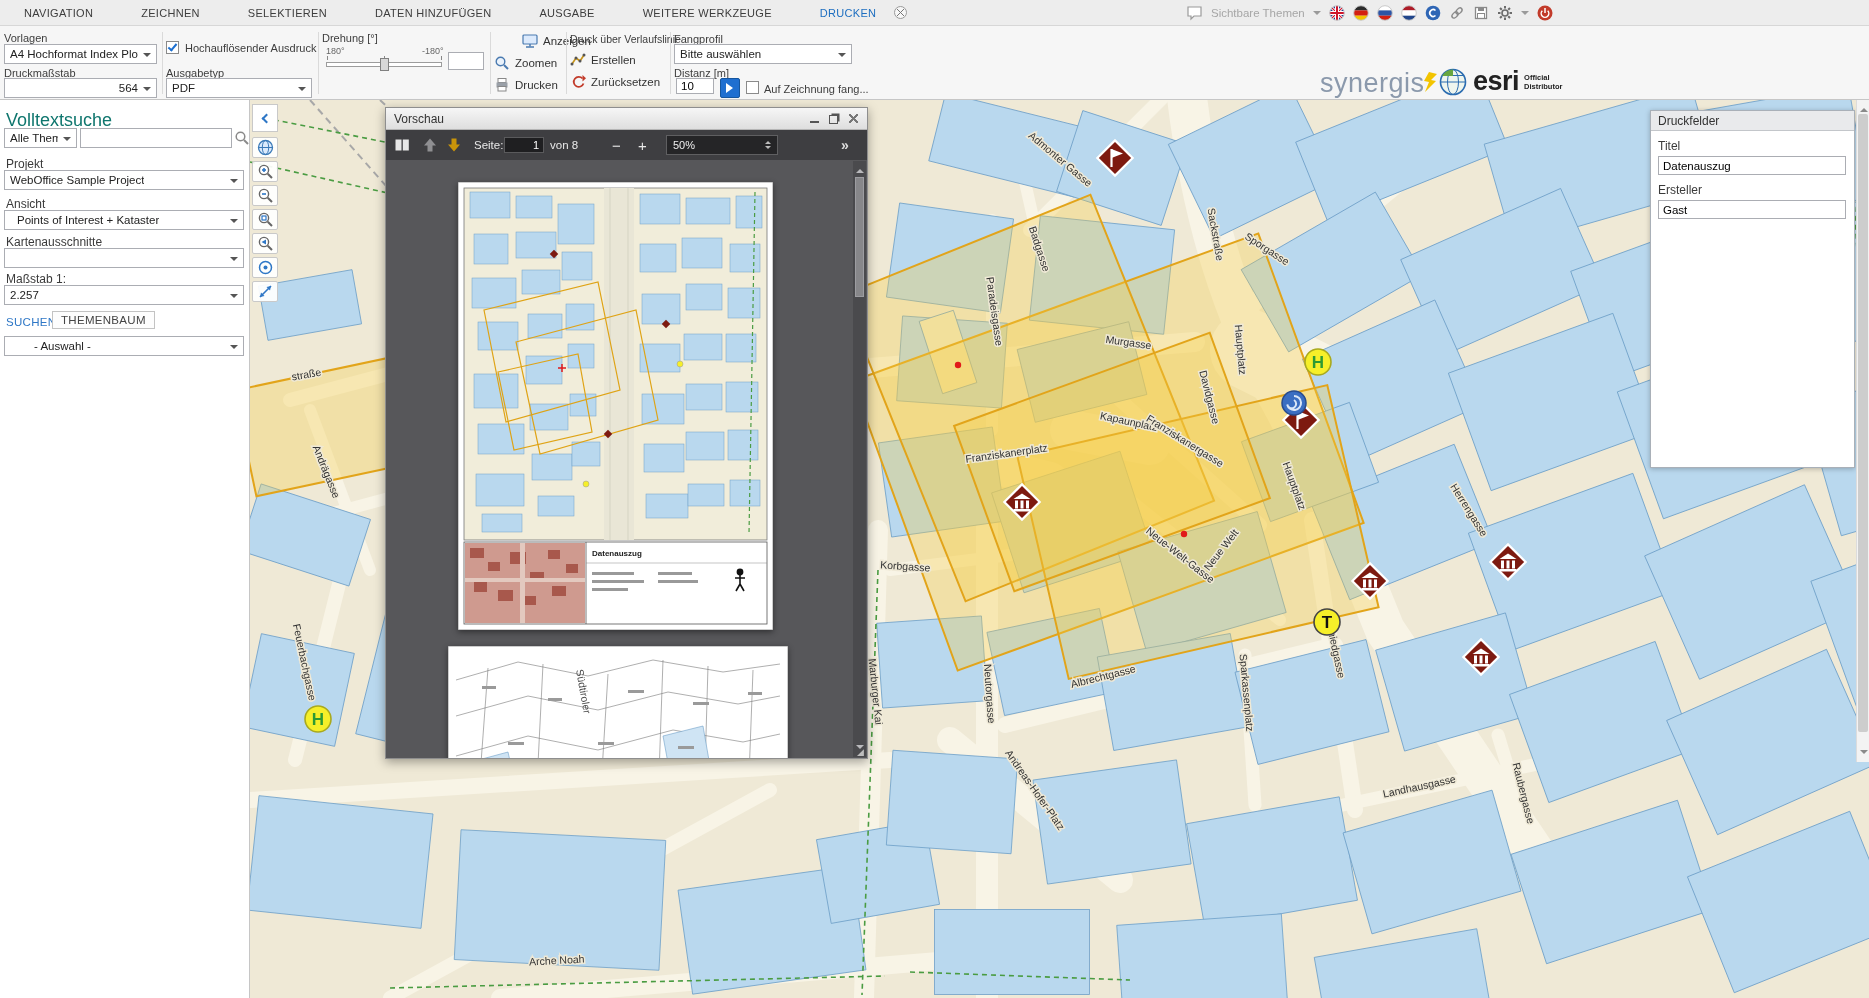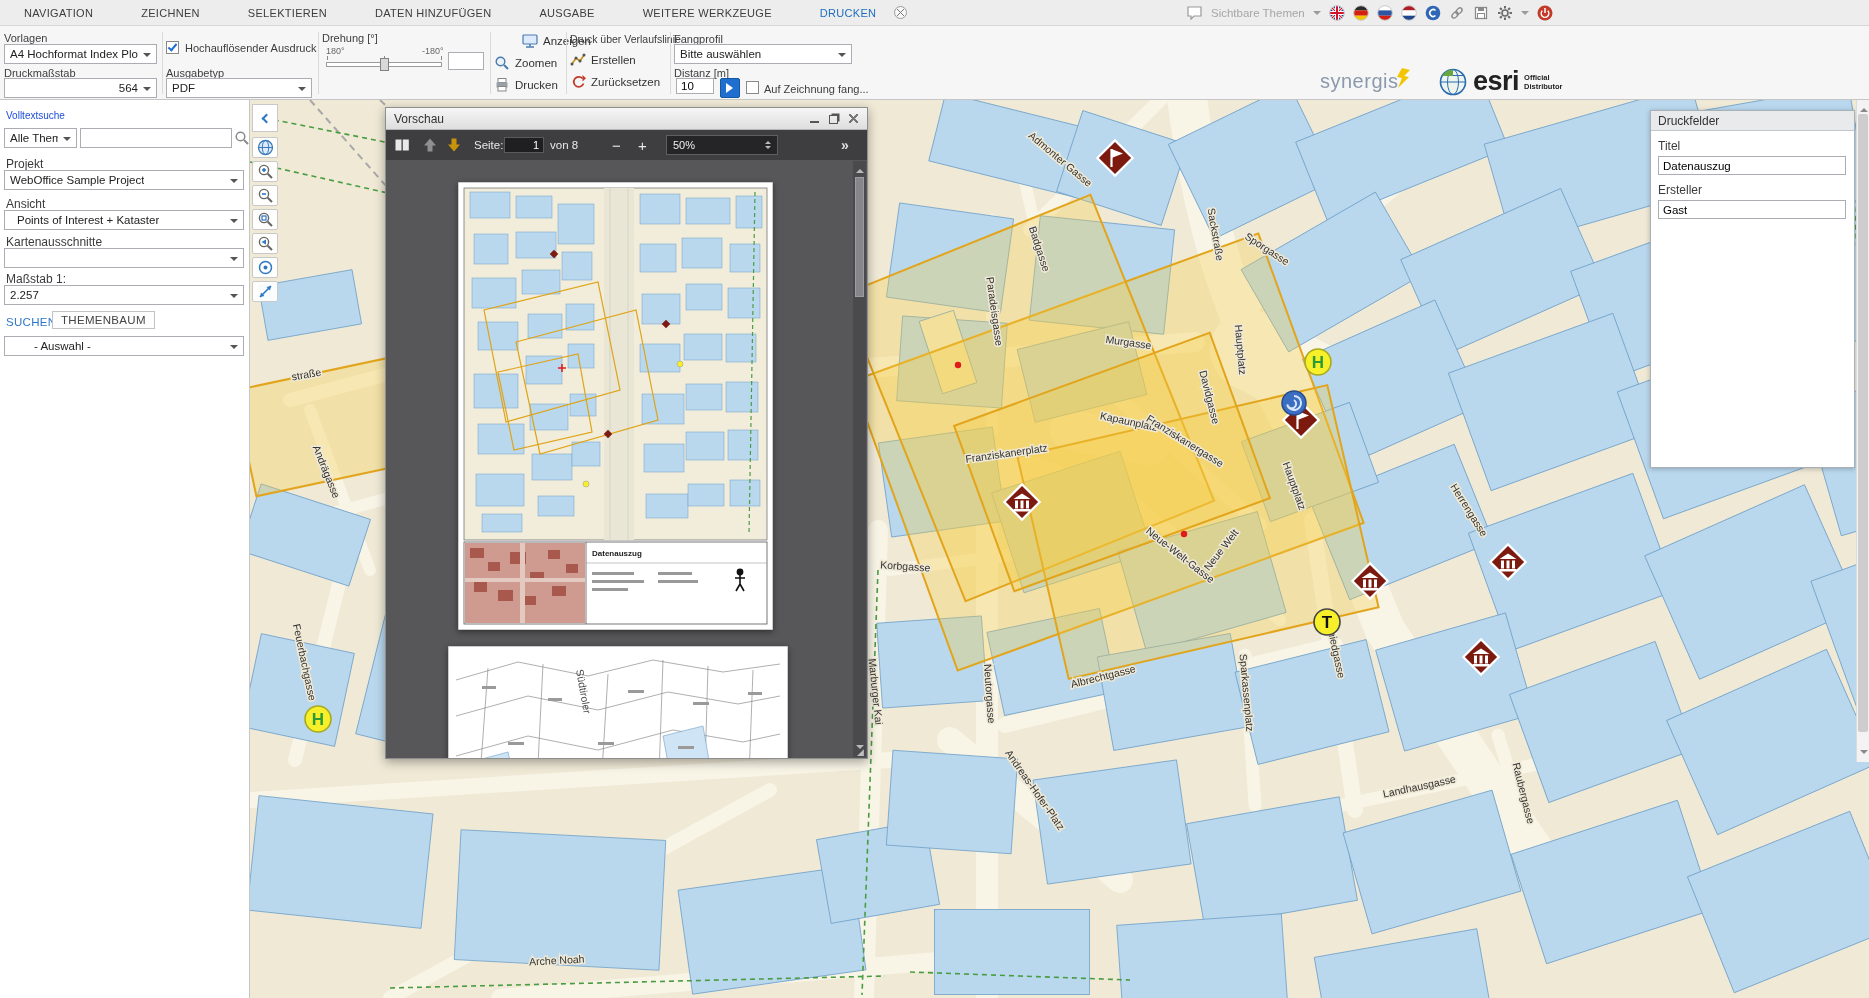--- a/index.html
+++ b/index.html
@@ -32,28 +32,28 @@
   .rbtn { display:flex; align-items:center; gap:5px; font-size:11.5px; color:#333; position:absolute; white-space:nowrap; cursor:default; }
   .deg { position:absolute; font-size:9px; color:#666; }
   .slider { position:absolute; }
   .slider-track { position:absolute; left:0; top:6px; width:116px; height:5px; background:#fff; border:1px solid #9c9c9c; }
   .tick { position:absolute; top:0; width:1px; height:4px; background:#888; }
   .slider-handle { position:absolute; top:2px; width:9px; height:13px; background:#d8d8d8; border:1px solid #808080; }
   .rot-input { position:absolute; width:36px; height:18px; border:1px solid #abadb3; font-size:11px; padding:0 3px; }
   .blue-btn { position:absolute; width:20px; height:20px; background:#1f6fd0; border:1px solid #15569f; border-radius:2px; display:flex; align-items:center; justify-content:center; }
   .blue-arrow { width:0; height:0; border:5px solid transparent; border-left:7px solid #fff; margin-left:4px; }
   .din { position:absolute; height:16px; border:1px solid #abadb3; font-size:11.5px; padding:0 4px; }
-  .logo-syn { position:absolute; left:1320px; top:42px; font-size:20px; color:#8b99ac; letter-spacing:.5px; }
+  .logo-syn { position:absolute; left:1320px; top:42px; font-size:27px; color:#8b99ac; letter-spacing:.5px; }
   .logo-esri { position:absolute; left:1438px; top:40px; display:flex; align-items:center; gap:5px; }
   .esri-word { font-size:27px; font-weight:bold; color:#222; letter-spacing:-.5px; }
   .esri-sub { font-size:7.5px; font-weight:bold; color:#222; line-height:9px; }
 
   
   .sidebar { position:absolute; left:0; top:100px; width:250px; height:898px; background:#fff; border-right:1px solid #c6c6c6; }
-  .sb-link { position:absolute; left:6px; top:10px; font-size:10px; color:#1d4ed8; }
+  .sb-link { position:absolute; left:6px; top:10px; font-size:18px; color:#0f766e; }
   .sb-label { position:absolute; left:6px; font-size:12px; color:#3a3a3a; }
   .sb-dd { position:absolute; }
   .sb-input { position:absolute; height:20px; border:1px solid #abadb3; font-size:11.5px; padding:0 4px; }
   .sb-tab-active { position:absolute; font-size:11.5px; color:#2e77c6; letter-spacing:.3px; }
   .sb-tab-box { position:absolute; font-size:11.5px; color:#444; border:1px solid #c3c3c3; background:#fdfdfd; padding:2px 8px; letter-spacing:.3px; }
 
   
   .toolstrip { position:absolute; left:252px; top:104px; width:26px; }
   .ts-btn { width:26px; height:21px; background:rgba(255,255,255,.93); border:1px solid #c9c9c9; border-radius:2px; margin-bottom:3px; display:flex; align-items:center; justify-content:center; }
   .collapse-btn { width:26px; height:28px; background:#fff; border:1px solid #c9c9c9; margin-bottom:5px; display:flex; align-items:center; justify-content:center; }

